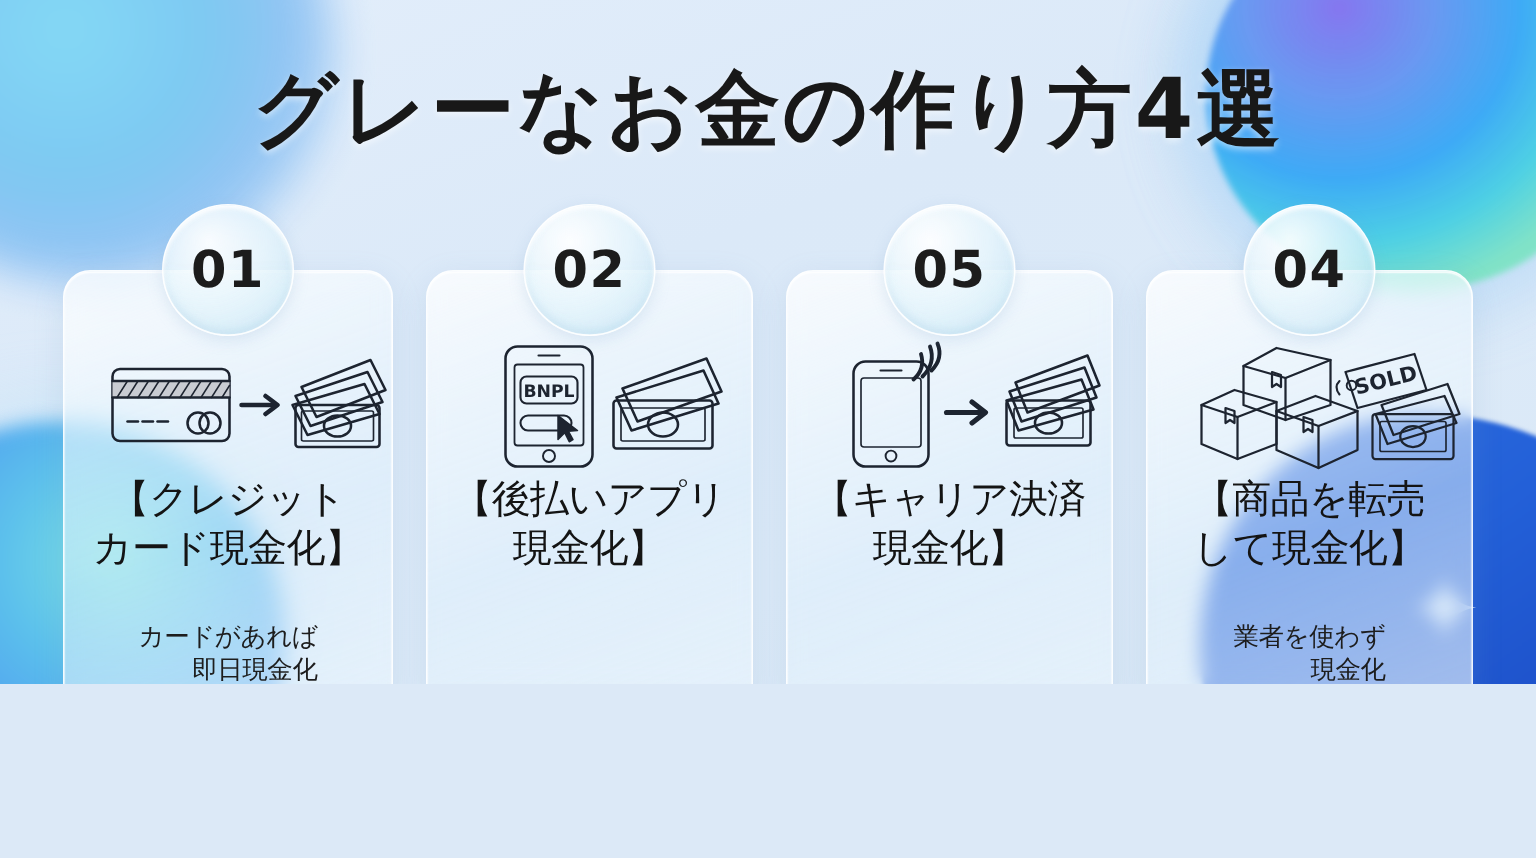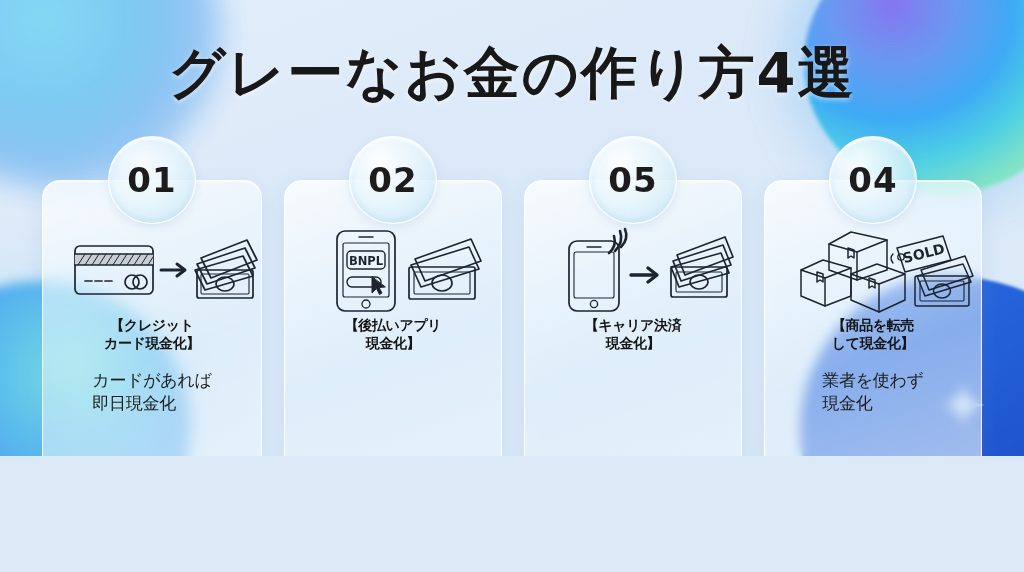--- a/index.html
+++ b/index.html
@@ -159,38 +159,38 @@
     display: flex;
     align-items: center;
     justify-content: center;
     margin-left: 28px;
   }
   .icon-area svg { display:block; }
 
   .card-title {
     margin-top: 4px;
     font-family: "DejaVu Sans", "Liberation Sans", sans-serif;
-    font-size: 14px;
-    font-weight: 700;
+    font-size: 26px;
+    font-weight: 400;
     line-height: 1.26;
     color: #141414;
     text-align: center;
     letter-spacing: -0.4px;
     padding: 0 6px;
     white-space: pre-line;
   }
 
   .card-sub {
-    margin-top: 17px;
+    margin-top: 31px;
     font-family: "DejaVu Sans", "Liberation Sans", sans-serif;
     font-size: 17px;
     font-weight: 400;
     line-height: 1.32;
     color: #1d1d1d;
-    text-align: left;
+    text-align: right;
     letter-spacing: -0.3px;
     padding: 0 6px;
     white-space: pre-line;
   }
 </style>
 </head>
 <body>
 
 <div id="stage">
 

